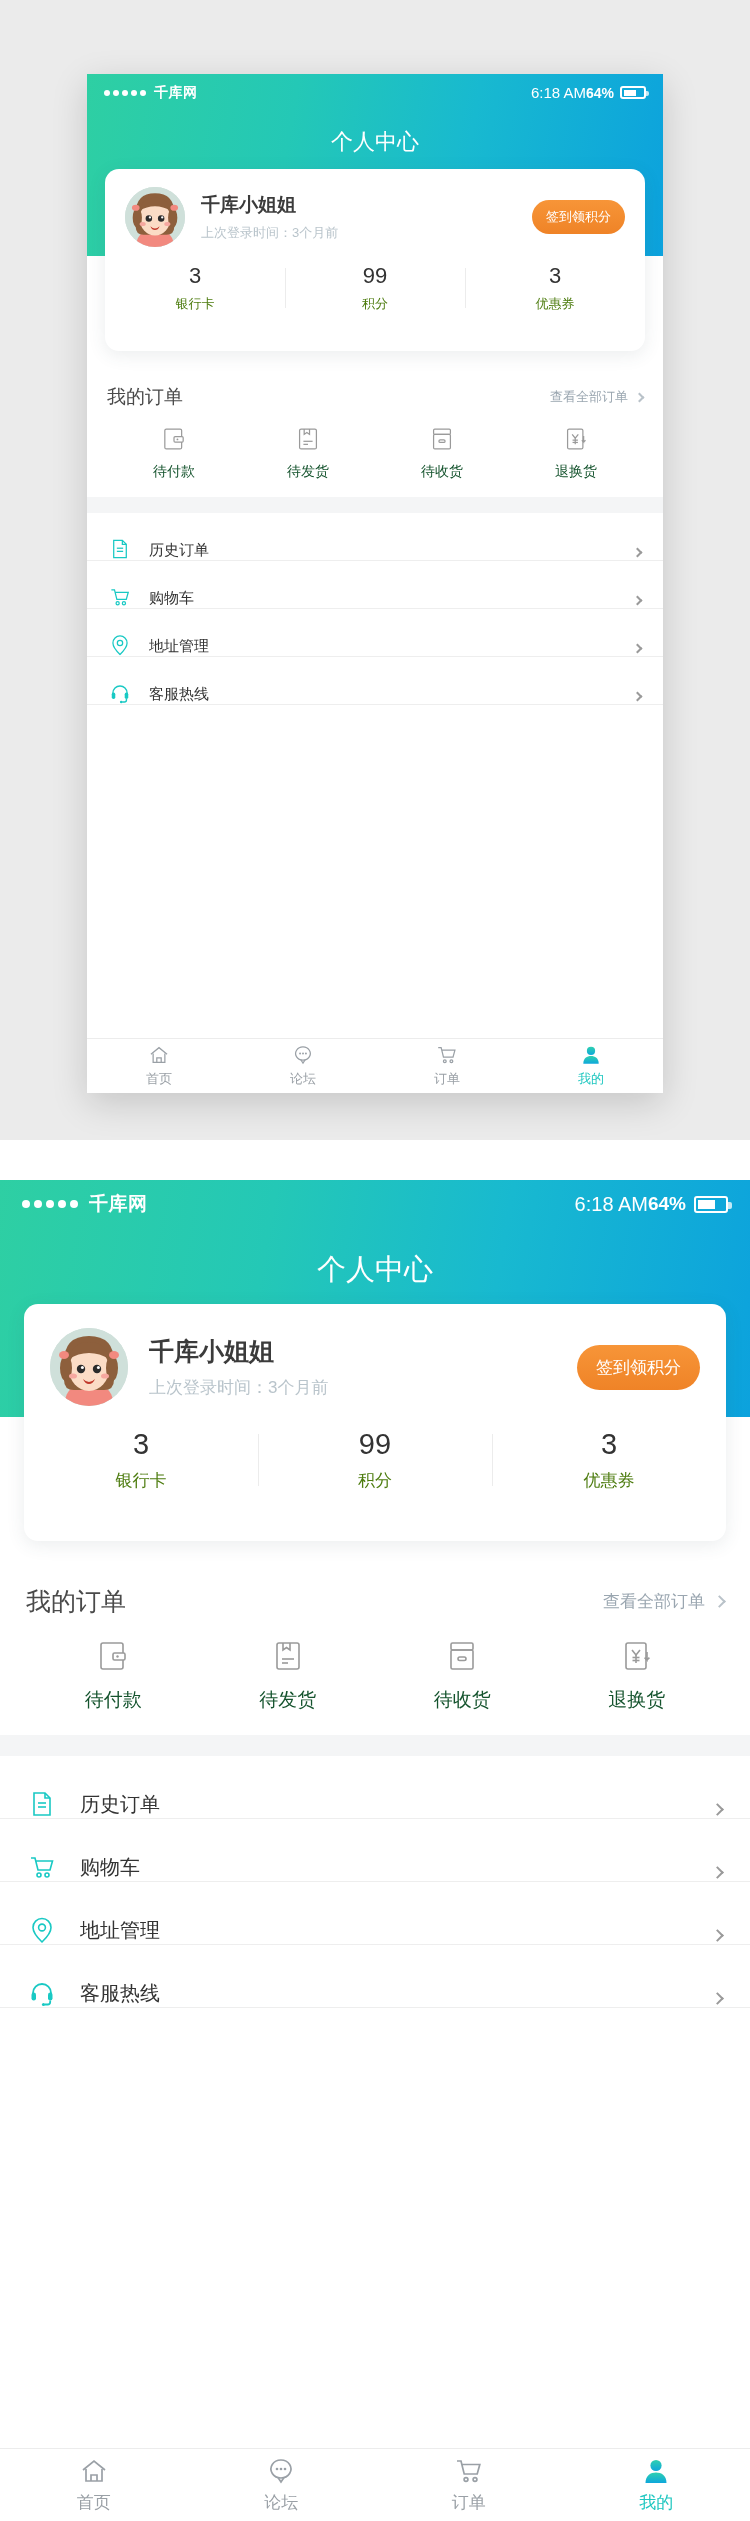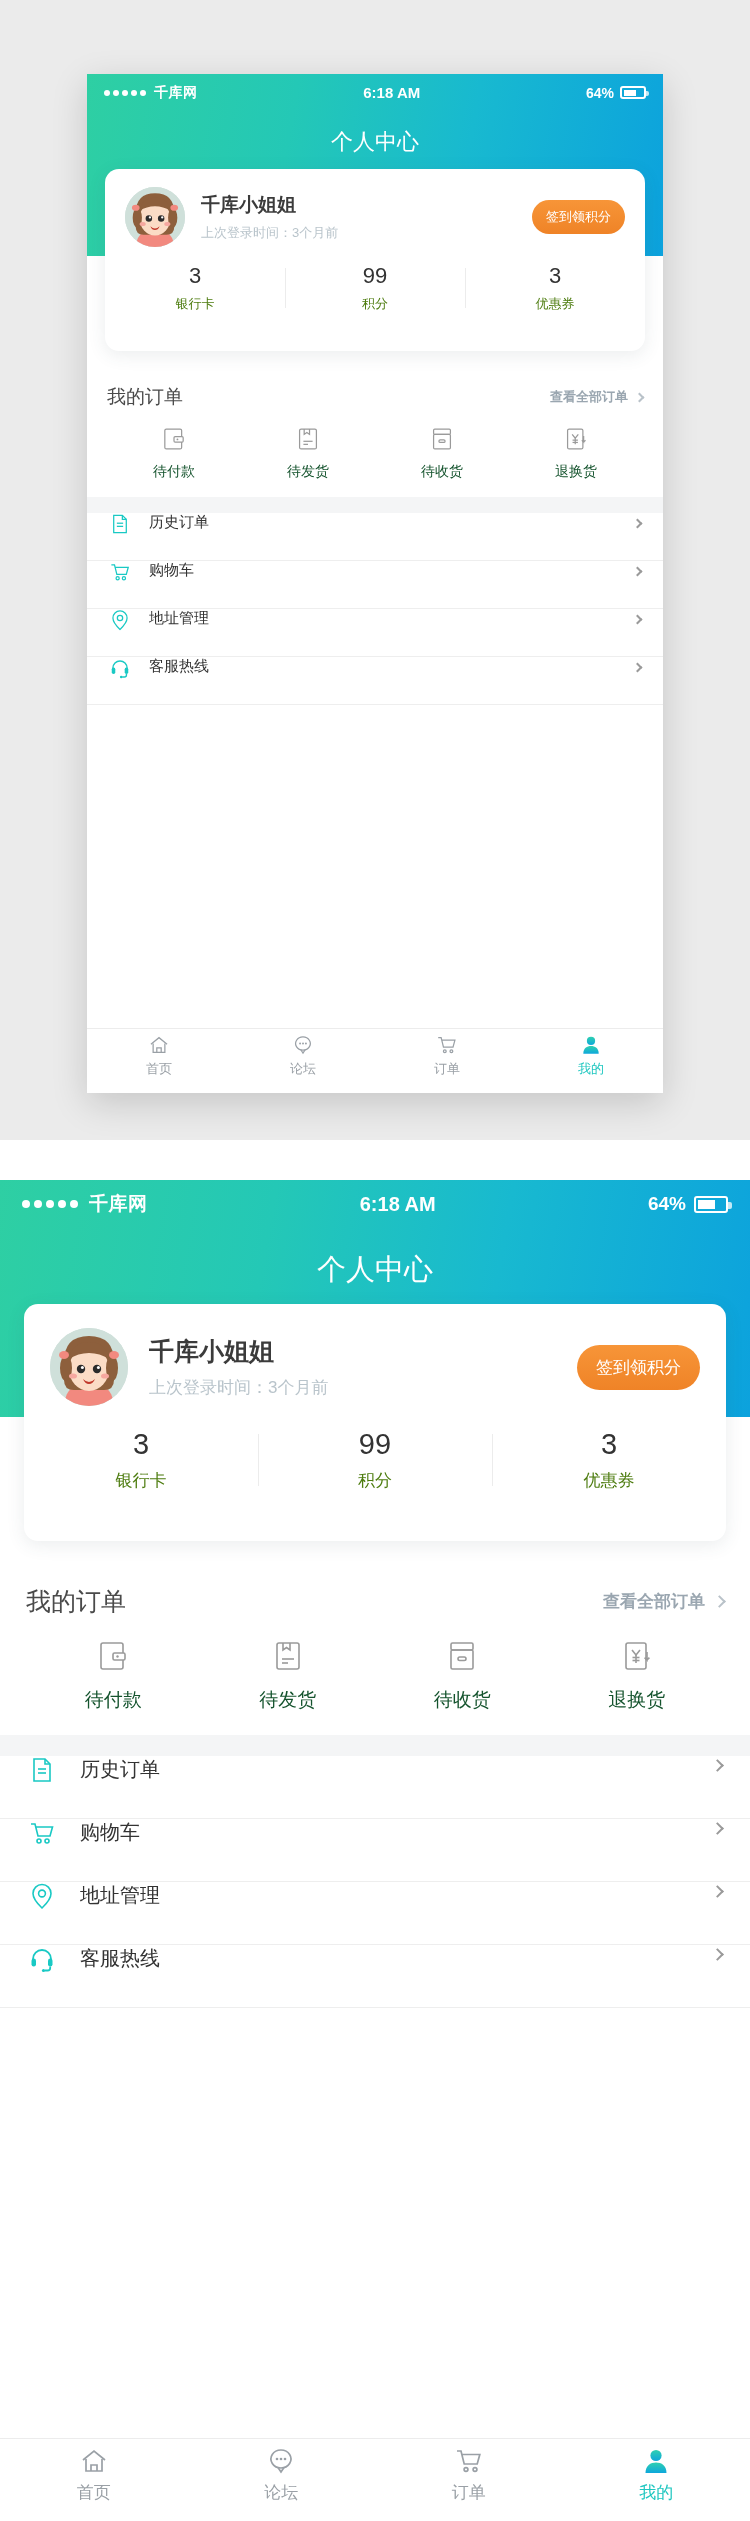--- a/index.html
+++ b/index.html
@@ -57,21 +57,21 @@
   }
   .statusbar {
     display: flex; align-items: center;
     color: #ffffff;
     width: 100%;
   }
   .sb-left { display: flex; align-items: center; justify-content: center; }
   .sb-dots { display: flex; align-items: center; }
   .sb-dots i { display: block; border-radius: 50%; background: #ffffff; }
   .sb-carrier { font-weight: bold; letter-spacing: 0.5px; }
-  .sb-center { flex: 1; text-align: center; font-weight: bold; }
+  .sb-center { flex: 1; text-align: right; font-weight: normal; }
   .sb-right { display: flex; align-items: center; justify-content: flex-end; }
   .sb-pct { font-weight: bold; }
   .batt {
     position: relative;
     border: 2px solid #ffffff;
     border-radius: 3px;
     display: flex; align-items: center;
   }
   .batt .fill { background: #ffffff; height: 100%; }
   .batt .cap {
@@ -115,54 +115,54 @@
   .stat { flex: 1; text-align: center; position: relative; }
   .stat + .stat::before {
     content: ""; position: absolute; left: 0; background: #ececec;
   }
   .stat-v { color: #333333; }
   .stat-l { color: #4d7c0f; }
 
   
   .orders-hd { display: flex; align-items: center; justify-content: space-between; text-align: center; }
   .orders-title { color: #4a4a4a; }
-  .orders-all { display: flex; align-items: center; color: #9aa6b0; font-weight: bold; }
+  .orders-all { display: flex; align-items: center; color: #9aa6b0; }
   .chev {
     display: inline-block;
     border-right: 2px solid #b9c2c9;
     border-top: 2px solid #b9c2c9;
     transform: rotate(45deg);
   }
   .orders-grid { display: flex; }
   .order-item { flex: 1; display: flex; flex-direction: column; align-items: center; cursor: pointer; }
   .order-item .ic { color: #9a9a9a; display: block; }
   .order-item .lb { color: #14532d; }
 
   .divider-gap { background: #f4f5f6; width: 100%; }
 
   
   .menu { width: 100%; background: #ffffff; }
   .mrow {
-    display: flex; align-items: flex-start;
+    display: flex; align-items: flex-end;
     border-bottom: 1px solid #eeeeee;
     cursor: pointer; background: #ffffff;
   }
   .mrow .mic { flex: none; display: block; }
   .mrow .mlb { flex: 1; color: #333333; }
   .mrow .mch { flex: none; }
   .chev-g {
     display: inline-block;
     border-right: 2px solid #9a9a9a;
     border-top: 2px solid #9a9a9a;
     transform: rotate(45deg);
   }
 
   
   .tabbar {
-    position: absolute; left: 0; bottom: 11px; width: 100%;
+    position: absolute; left: 0; bottom: 1px; width: 100%;
     display: flex; background: #ffffff; border-top: 1px solid #ececec;
   }
   .tab { flex: 1; display: flex; flex-direction: column; align-items: center; justify-content: center; cursor: pointer; }
   .tab .tic { display: block; }
   .tab .tlb { color: #9aa0a6; }
   .tab.active .tlb { color: #1fc7c0; }
 
   
   .preview .statusbar { height: 37px; padding: 0 17px; font-size: 15px; }
   .preview .sb-dots i { width: 6px; height: 6px; margin-right: 3px; }

